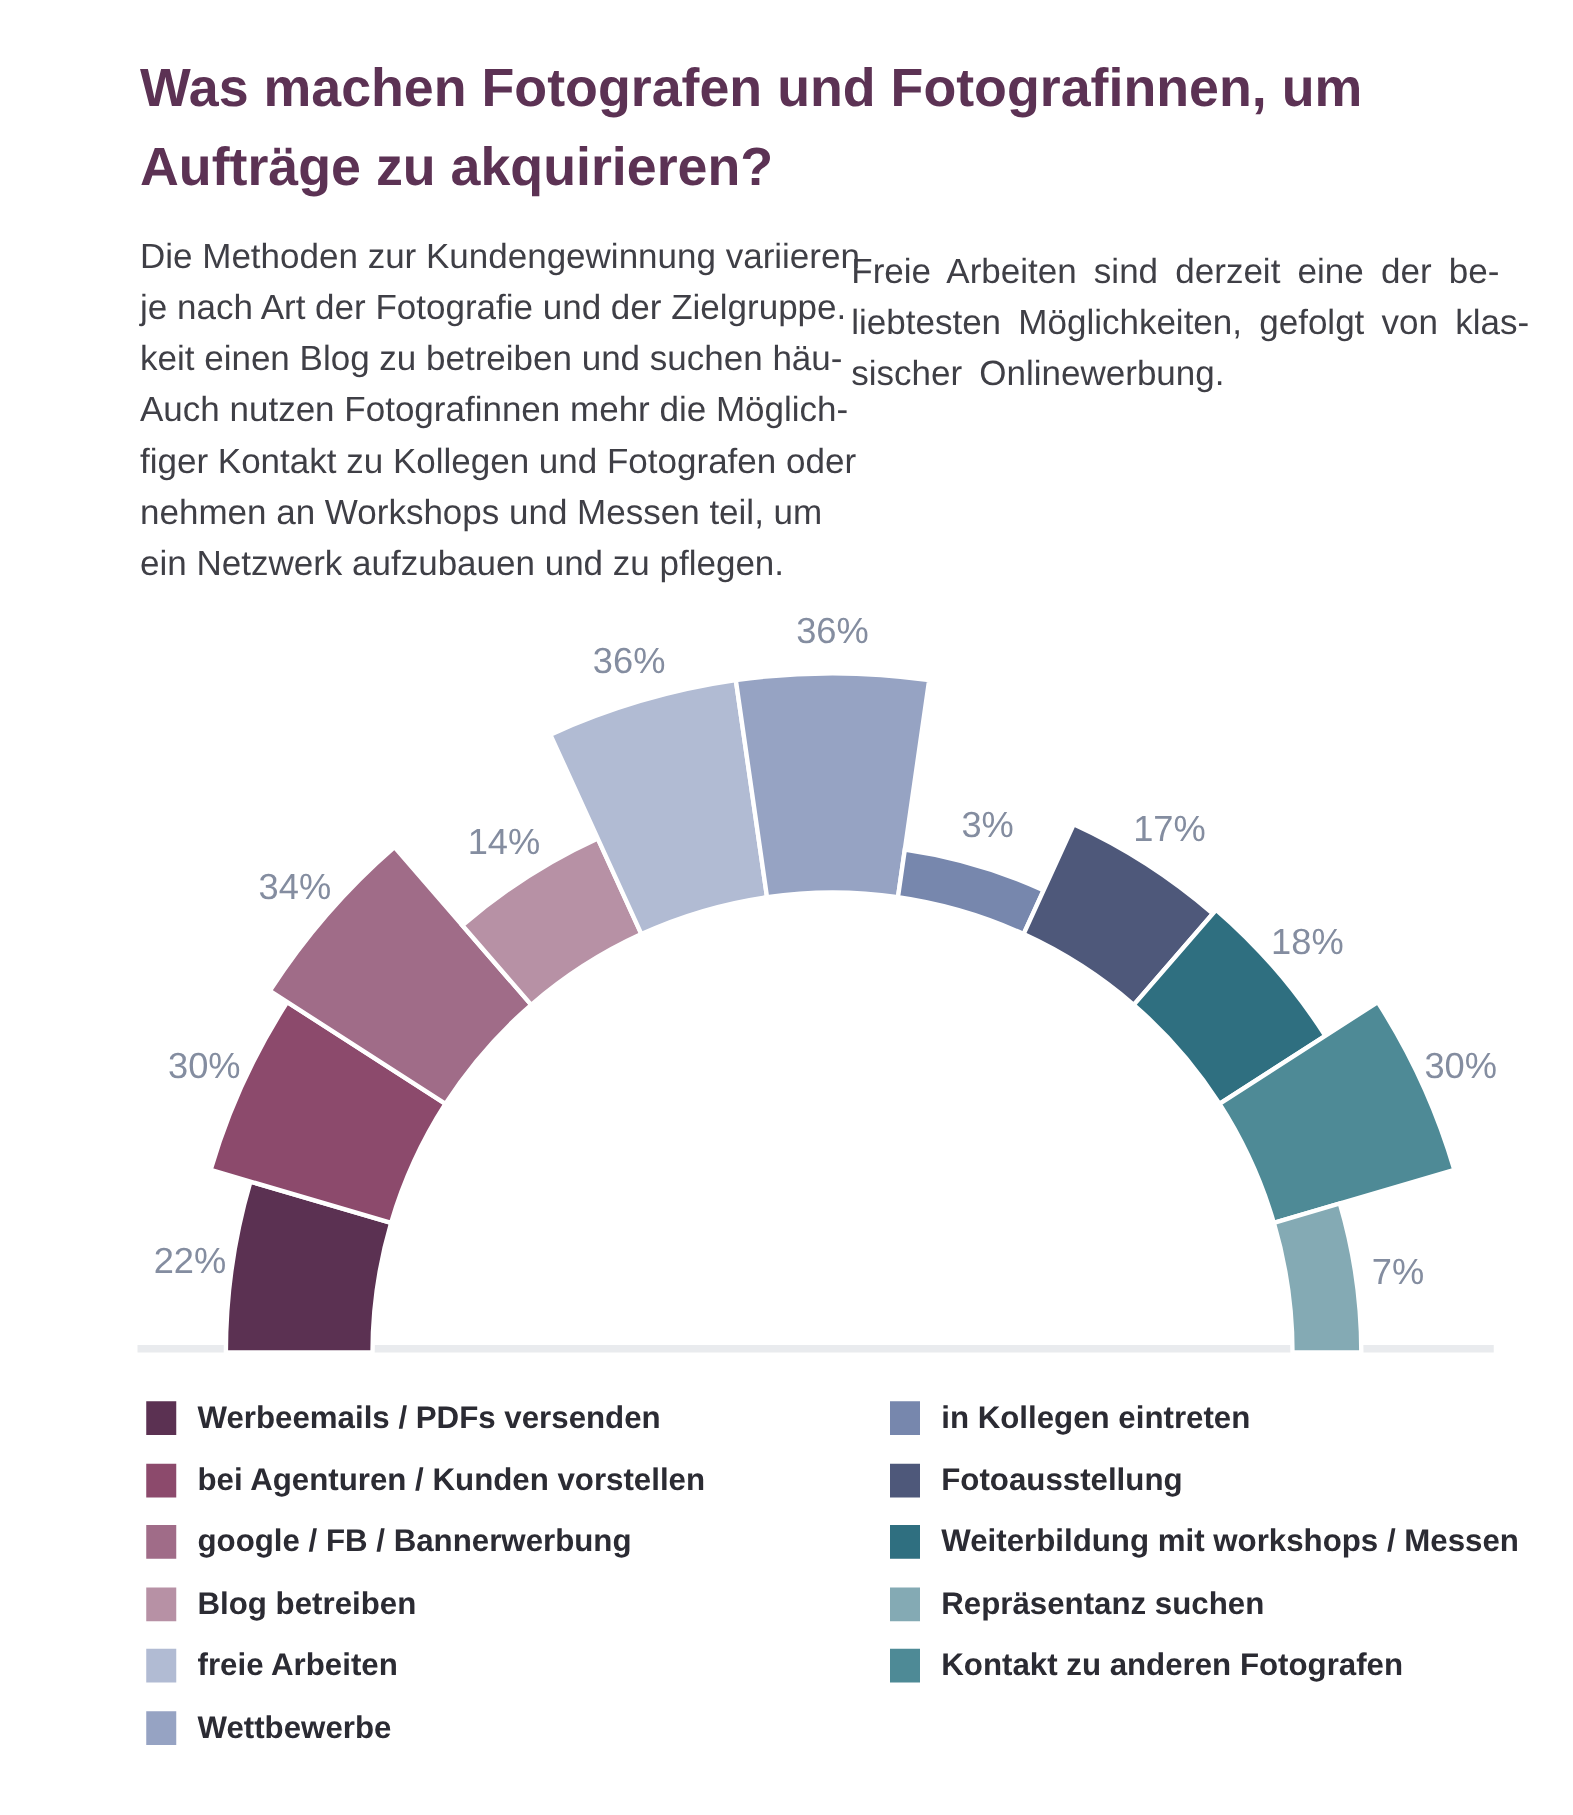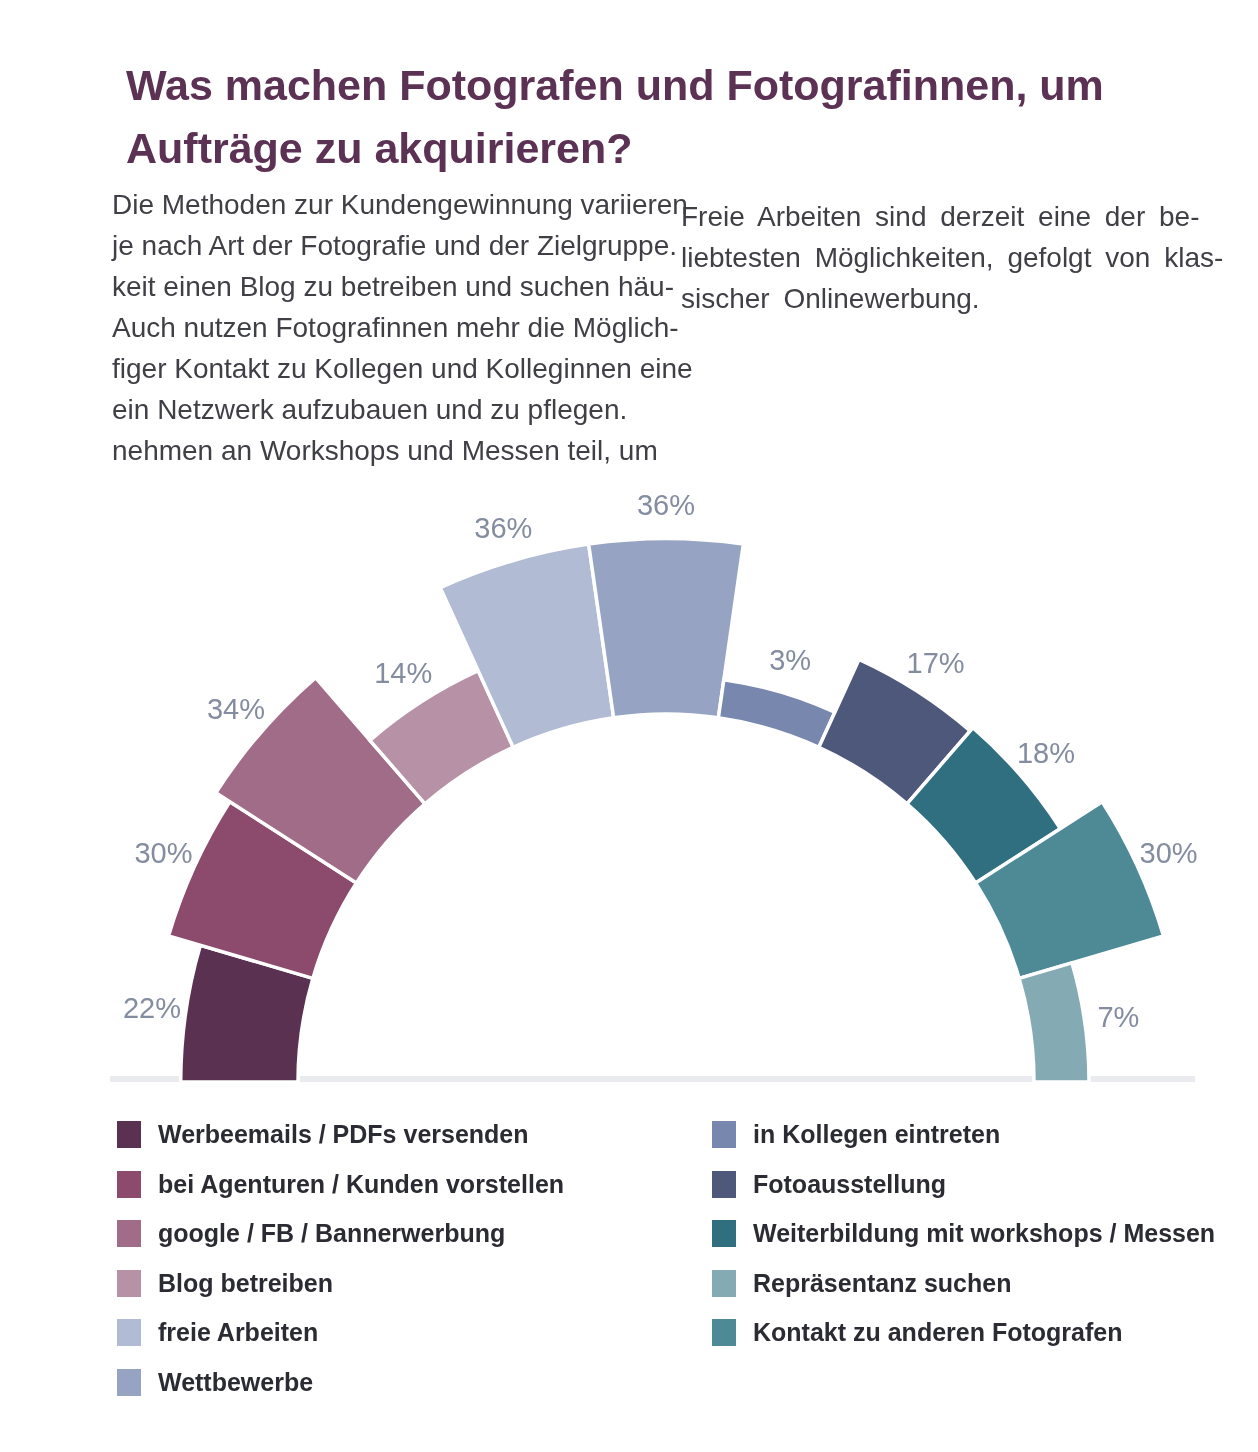--- a/index.html
+++ b/index.html
@@ -6,21 +6,21 @@
   body {
     width: 1258px; height: 1452px; position: relative;
     font-family: "Liberation Sans", sans-serif;
     -webkit-font-smoothing: antialiased;
   }
   .page { position: absolute; inset: 0; overflow: hidden; }
 
   .title {
     position: absolute; left: 112px; top: 40px; width: 1110px;
     font-size: 43px; line-height: 63px; font-weight: bold;
-    color: #5c3254; letter-spacing: 0px; margin: 14px;
+    color: #5c3254; letter-spacing: 0px; margin: 0;
   }
 
   .intro { position: absolute; top: 184px; font-size: 28px; line-height: 41px;
            color: #3f3f46; font-weight: 400; }
   .intro .line { white-space: nowrap; height: 41px; }
   #intro-left  { left: 112px; }
   #intro-right { left: 681px; word-spacing: 6px; margin-top: 12px; }
 
   #chart-svg { position: absolute; left: 0; top: 0; }
   #chart-svg text.pct {
@@ -40,23 +40,23 @@
 
 <div class="page">
 
   <h1 class="title">Was machen Fotografen und Fotografinnen, um Aufträge zu akquirieren?</h1>
 
   <div class="intro" id="intro-left">
       <div class="line">Die Methoden zur Kundengewinnung variieren</div>
       <div class="line">je nach Art der Fotografie und der Zielgruppe.</div>
       <div class="line">keit einen Blog zu betreiben und suchen häu-</div>
       <div class="line">Auch nutzen Fotografinnen mehr die Möglich-</div>
-      <div class="line">figer Kontakt zu Kollegen und Kolleginnen eine</div>
+      <div class="line">figer Kontakt zu Kollegen und Fotografen oder</div>
+      <div class="line">nehmen an Workshops und Messen teil, um</div>
       <div class="line">ein Netzwerk aufzubauen und zu pflegen.</div>
-      <div class="line">nehmen an Workshops und Messen teil, um</div>
     </div>
   <div class="intro" id="intro-right">
       <div class="line">Freie Arbeiten sind derzeit eine der be-</div>
       <div class="line">liebtesten Möglichkeiten, gefolgt von klas-</div>
       <div class="line">sischer Onlinewerbung.</div>
     </div>
 
   <svg id="chart-svg" width="1258" height="1452" viewBox="0 0 1258 1452" aria-hidden="true">
       <rect x="110" y="1076" width="1085" height="6" fill="#e9ebee"></rect>
       <path d="M 298.00 1082.00 L 180.70 1082.00 A 485.30 485.30 0 0 1 200.36 945.28 L 312.91 978.32 A 368 368 0 0 0 298.00 1082.00 Z" fill="#5b3152" stroke="#ffffff" stroke-width="3.5" stroke-linejoin="miter"></path>

